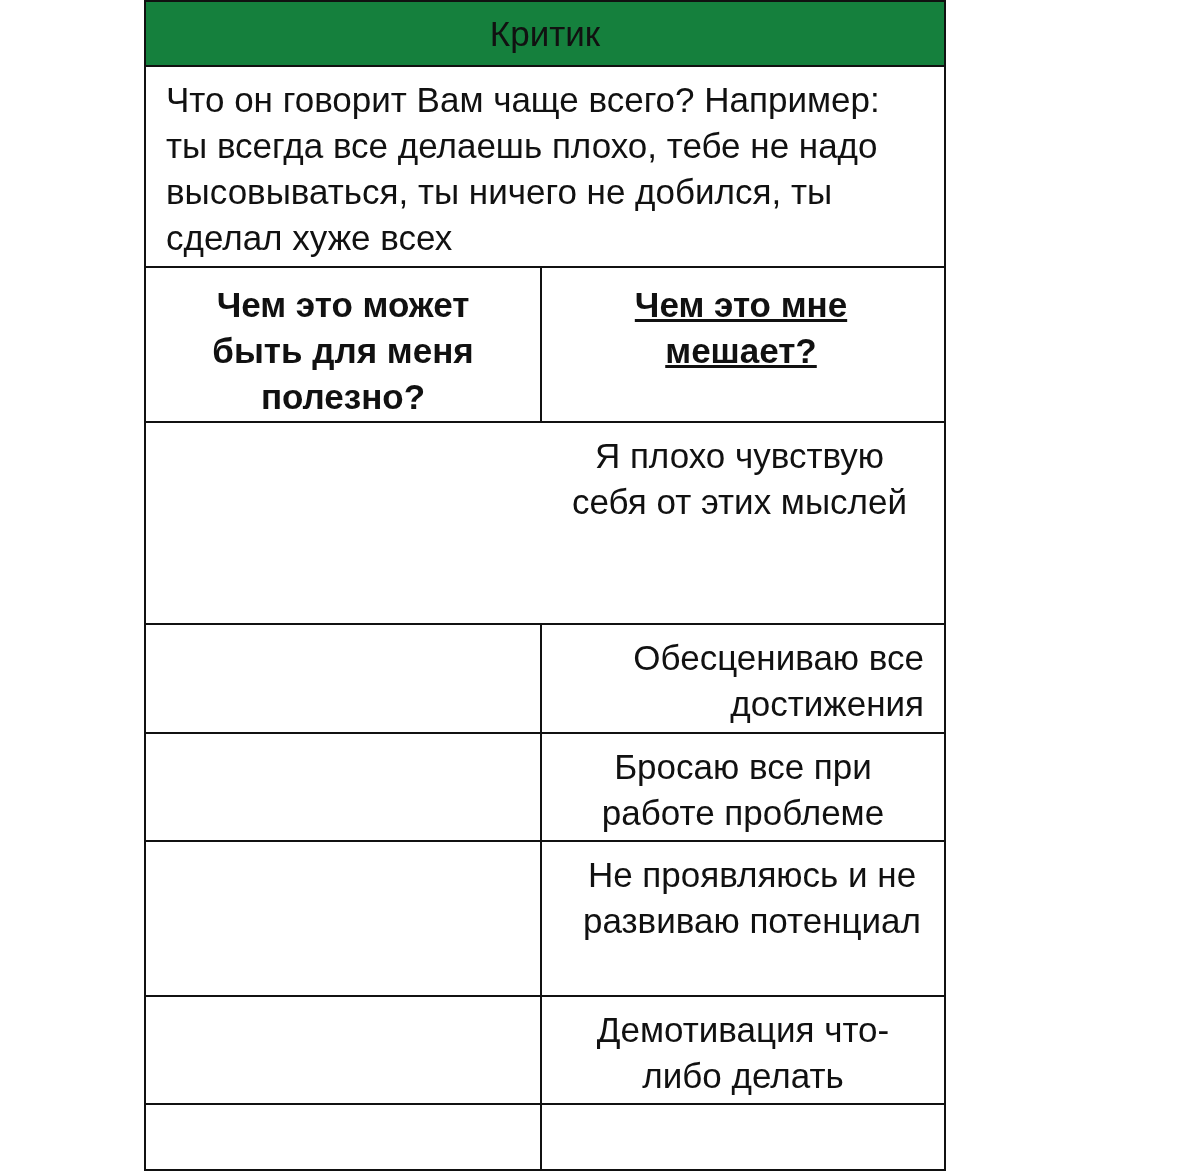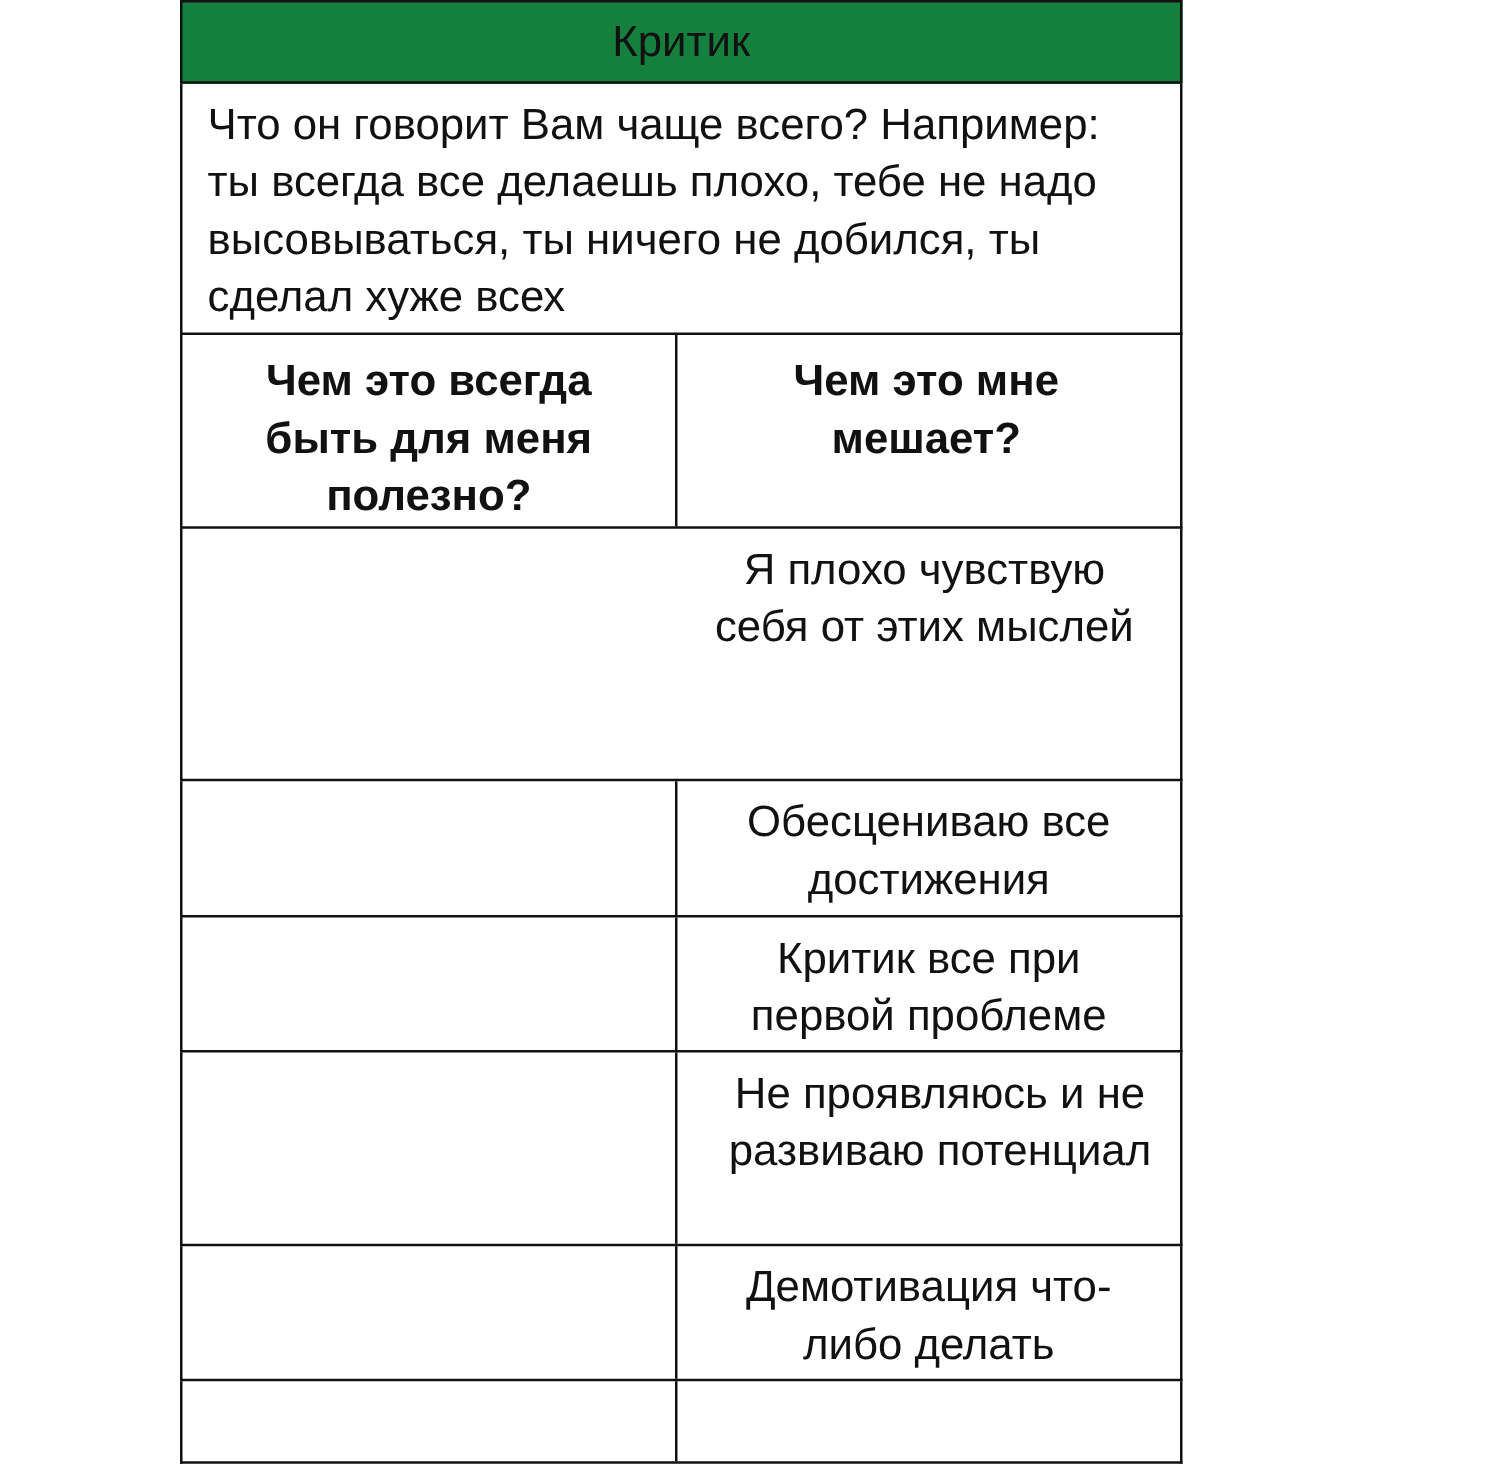--- a/index.html
+++ b/index.html
@@ -20,36 +20,36 @@
   .bold { font-weight: bold; }
 </style>
 </head>
 <body>
 
 <div class="sheet">
   <div class="row title">Критик</div>
   <div class="row prompt">Что он говорит Вам чаще всего? Например: ты всегда все делаешь плохо, тебе не надо высовываться, ты ничего не добился, ты сделал хуже всех</div>
 
   <div class="row" style="top:268px;height:155px;">
-    <div class="cell c1 bold" style="padding:14px 40px 0 40px;">Чем это всегда быть для меня полезно?</div>
-    <div class="cell c2 bold" style="padding:14px 60px 0 56px;">Чем это мне мешает?</div>
+    <div class="cell c1 bold" style="padding:14px 40px 0 40px;">Чем это может быть для меня полезно?</div>
+    <div class="cell c2 bold" style="padding:14px 60px 0 56px;text-decoration:underline;">Чем это мне мешает?</div>
   </div>
 
   <div class="row" style="top:423px;height:202px;">
     <div class="cell c2" style="padding:10px 20px 0 13px;">Я плохо чувствую себя от этих мыслей</div>
   </div>
 
   <div class="row" style="top:625px;height:109px;">
     <div class="cell c1"></div>
-    <div class="cell c2" style="padding:10px 20px 0 20px;">Обесцениваю все достижения</div>
+    <div class="cell c2" style="padding:10px 20px 0 20px;text-align:right;">Обесцениваю все достижения</div>
   </div>
 
   <div class="row" style="top:734px;height:108px;">
     <div class="cell c1"></div>
-    <div class="cell c2" style="padding:10px 30px 0 30px;">Критик все при первой проблеме</div>
+    <div class="cell c2" style="padding:10px 30px 0 30px;">Бросаю все при работе проблеме</div>
   </div>
 
   <div class="row" style="top:842px;height:155px;">
     <div class="cell c1"></div>
     <div class="cell c2" style="padding:10px 2px 0 20px;">Не проявляюсь и не развиваю потенциал</div>
   </div>
 
   <div class="row" style="top:997px;height:108px;">
     <div class="cell c1"></div>
     <div class="cell c2" style="padding:10px 20px 0 20px;">Демотивация что-либо делать</div>

